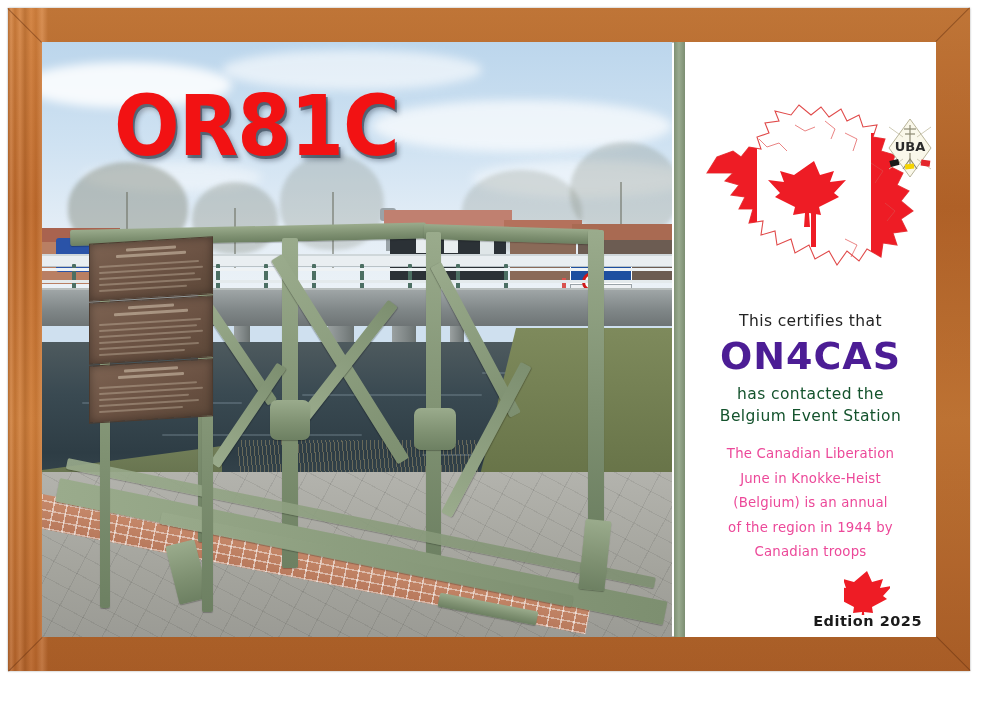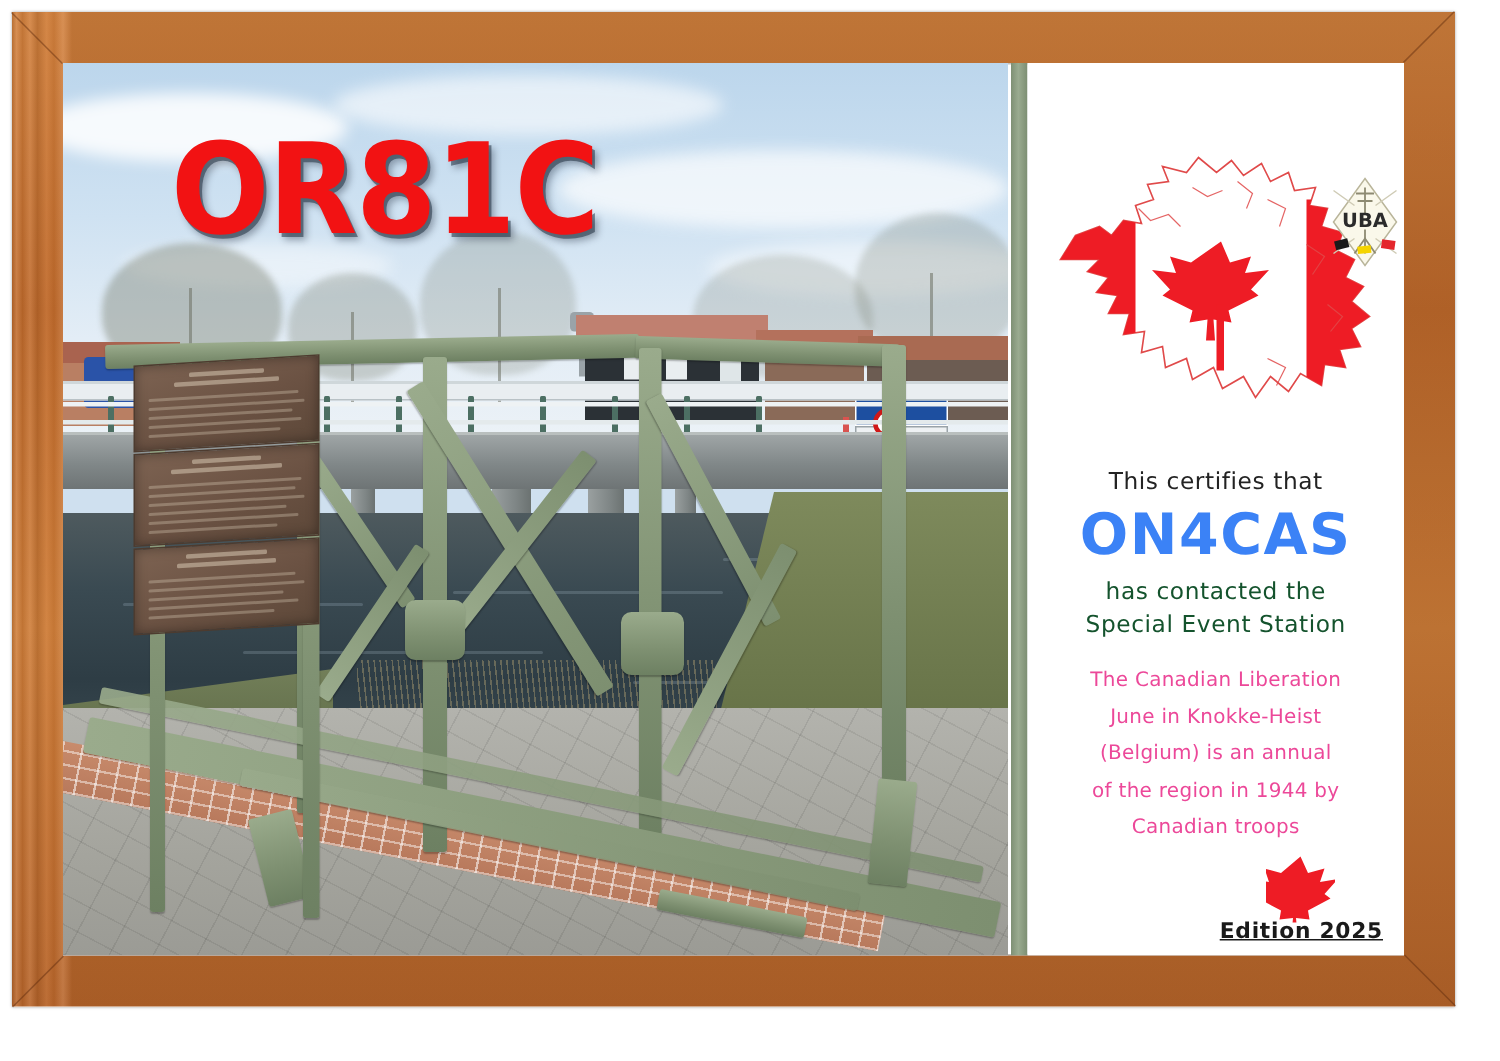--- a/index.html
+++ b/index.html
@@ -113,28 +113,28 @@
   
   #canada{position:absolute;left:10px;top:57px;width:238px;height:192px;}
   #canada svg{display:block;}
 
   
   #uba{position:absolute;left:198px;top:75px;width:54px;height:62px;}
 
   
   #cert{position:absolute;left:0;top:270px;width:251px;text-align:center;}
   #cert .lead{font-size:15.5px;color:#232323;letter-spacing:.4px;}
-  #cert .call{font-size:38px;font-weight:bold;color:#3b82f6;letter-spacing:1px;margin:7px 0 8px;line-height:1;}
+  #cert .call{font-size:38px;font-weight:bold;color:#4c1d95;letter-spacing:1px;margin:7px 0 8px;line-height:1;}
   #cert .sub{font-size:15.5px;color:#14532d;letter-spacing:.4px;line-height:1.45;}
 
   #desc{position:absolute;left:12px;top:400px;width:227px;text-align:center;
         font-size:13.3px;color:#ec4899;line-height:1.85;letter-spacing:.2px;}
 
   #edition{position:absolute;left:0;right:14px;bottom:8px;text-align:right;
-           font-size:14.5px;font-weight:bold;color:#1a1a1a;letter-spacing:.5px;text-decoration:underline;}
+           font-size:14.5px;font-weight:bold;color:#1a1a1a;letter-spacing:.5px;}
   #maple{position:absolute;right:46px;bottom:22px;width:46px;height:46px;}
 </style>
 </head>
 <body>
 
 <div id="qsl-card">
 
   <div id="frame-inner">
 
     <div id="photo-bridge">
@@ -356,21 +356,21 @@
           <rect x="7" y="43" width="9" height="6" fill="#1a1a1a" transform="rotate(-14 11 46)"></rect>
           <rect x="22" y="47" width="9" height="5" fill="#f5d400" transform="rotate(-6 26 49)"></rect>
           <rect x="38" y="43" width="9" height="6" fill="#e4262c" transform="rotate(8 42 46)"></rect>
         </svg>
       </div>
 
       <div id="cert">
         <div class="lead">This certifies that</div>
         <div class="call">ON4CAS</div>
         <div class="sub">has contacted the</div>
-        <div class="sub">Special Event Station</div>
+        <div class="sub">Belgium Event Station</div>
       </div>
 
       <div id="desc">
         <div>The Canadian Liberation</div>
         <div>June in Knokke-Heist</div>
         <div>(Belgium) is an annual</div>
         <div>of the region in 1944 by</div>
         <div>Canadian troops</div>
       </div>
 

